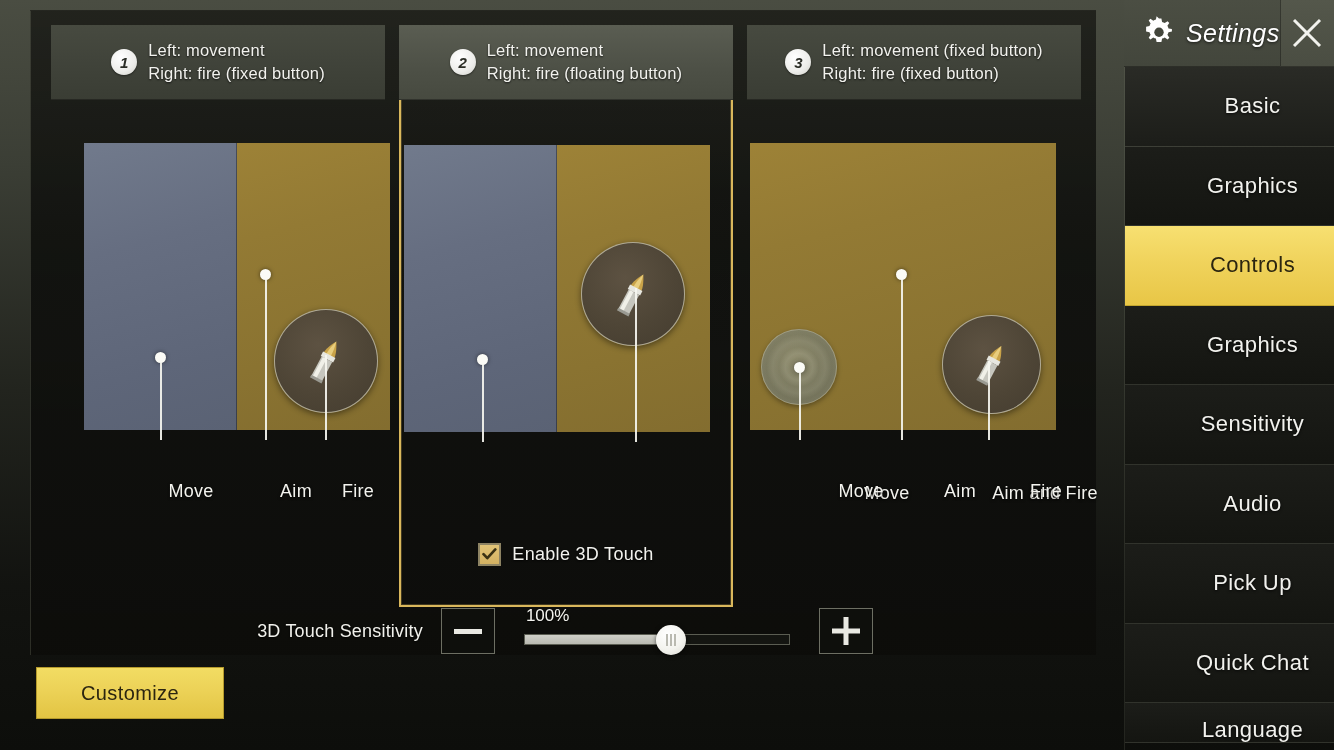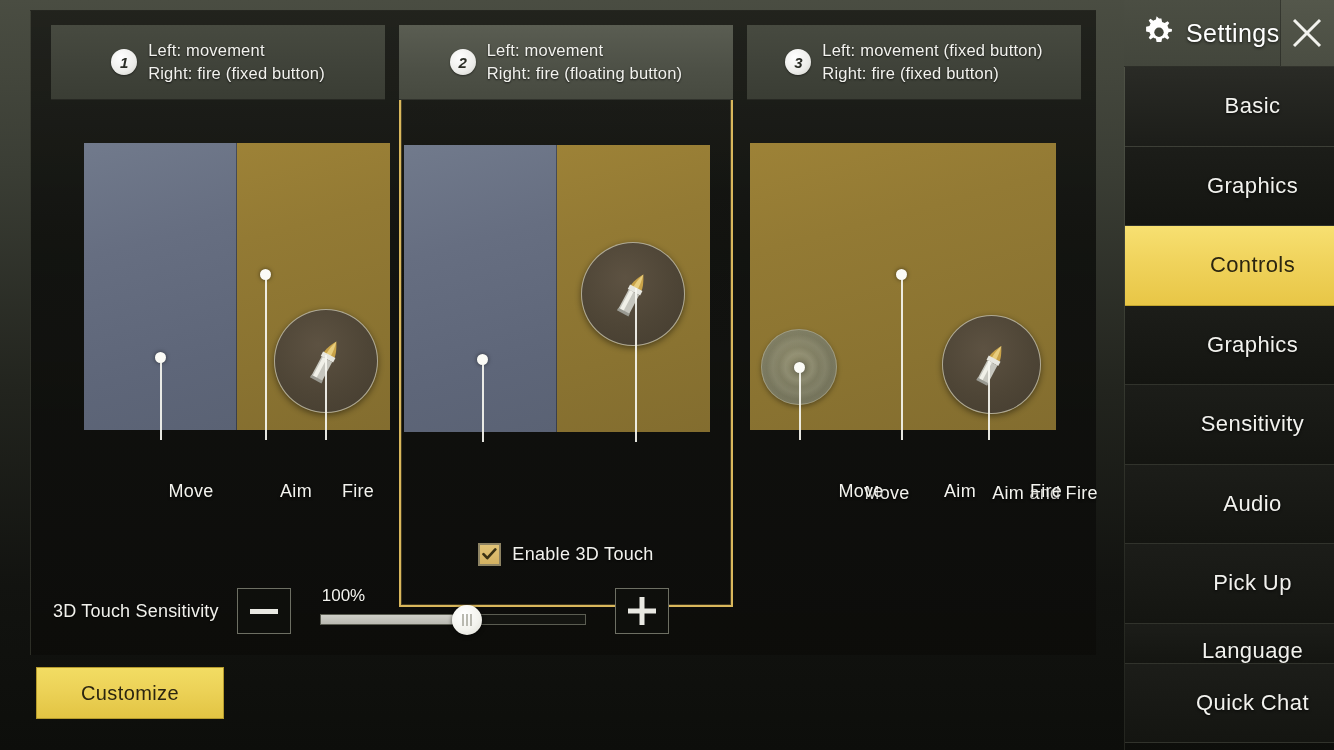--- a/index.html
+++ b/index.html
@@ -125,22 +125,22 @@
     background:linear-gradient(180deg,#e2c477 0%, #d3b162 100%);
     border:2px solid #8d8363;
     display:flex; align-items:center; justify-content:center;
   }
   .checkbox svg { display:block; }
   .checklabel { color:#f2f2ee; font-size:18px; letter-spacing:.3px;
                 text-shadow:0 1px 2px rgba(0,0,0,.8); }
 
   
   .sens-row {
-    position:absolute; left:22px; top:576px; width:1024px; height:48px;
-    display:flex; align-items:center;
+    position:absolute; left:22px; top:596px; width:1024px; height:48px;
+    display:flex; align-items:center;justify-content:center;
   }
   .sens-label {
     color:#f1f1ec; font-size:18px; letter-spacing:.2px;
     text-shadow:0 1px 2px rgba(0,0,0,.8); margin-right:18px; white-space:nowrap;
   }
   .stepper {
     width:54px; height:46px; flex:0 0 auto;
     background:#0e0f0c; border:1px solid #6d6f63;
     display:flex; align-items:center; justify-content:center;
   }
@@ -170,21 +170,21 @@
   .customize {
     position:absolute; left:36px; top:667px; width:188px; height:52px;
     background:linear-gradient(180deg,#f2dc63 0%, #ecd257 45%, #e2c443 100%);
     border:1px solid #b59a2c;
     display:flex; align-items:center; justify-content:center;
     color:#2b2510; font-size:20px; letter-spacing:.4px;
   }
 
   
   .sidebar { position:absolute; left:1124px; top:0; width:210px; height:750px; }
-  .sb-top { position:relative; height:67px; display:flex; }
+  .sb-top { position:relative; height:67px; display:flex;font-style:italic; }
   .sb-title {
     flex:1; background:linear-gradient(180deg,#4b4e43 0%, #43463c 100%);
     display:flex; align-items:center; gap:10px; padding-left:18px;
     border-bottom:1px solid rgba(0,0,0,.4);
   }
   .sb-title span.t { color:#ffffff; font-size:25px; letter-spacing:.4px;
                      text-shadow:0 1px 3px rgba(0,0,0,.7); }
   .sb-close {
     width:66px; background:linear-gradient(180deg,#54574b 0%,#4a4d42 100%);
     display:flex; align-items:center; justify-content:center;
@@ -404,21 +404,21 @@
         </div>
       <div class="sb-item dark">
           <span>Sensitivity</span>
         </div>
       <div class="sb-item dark">
           <span>Audio</span>
         </div>
       <div class="sb-item dark">
           <span>Pick Up</span>
         </div>
+      <div class="sb-item dark">
+          <span>Quick Chat</span>
+        </div>
       <div class="sb-item dark cut">
           <span>Language</span>
-        </div>
-      <div class="sb-item dark">
-          <span>Quick Chat</span>
         </div>
     </div>
   </div>
 </div>
 
 </body></html>

